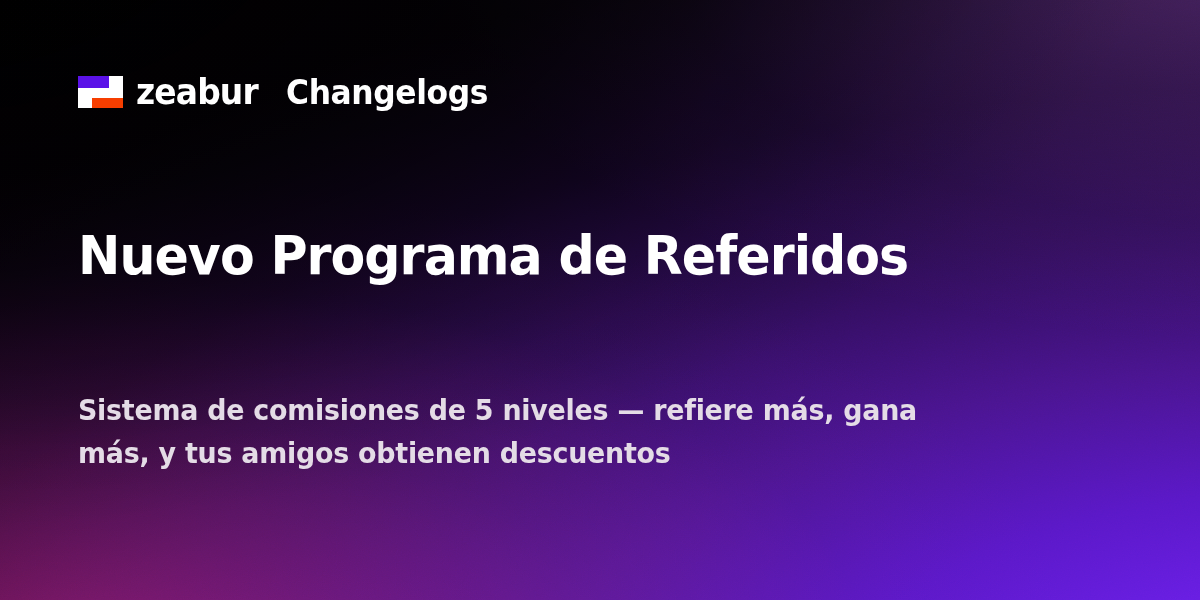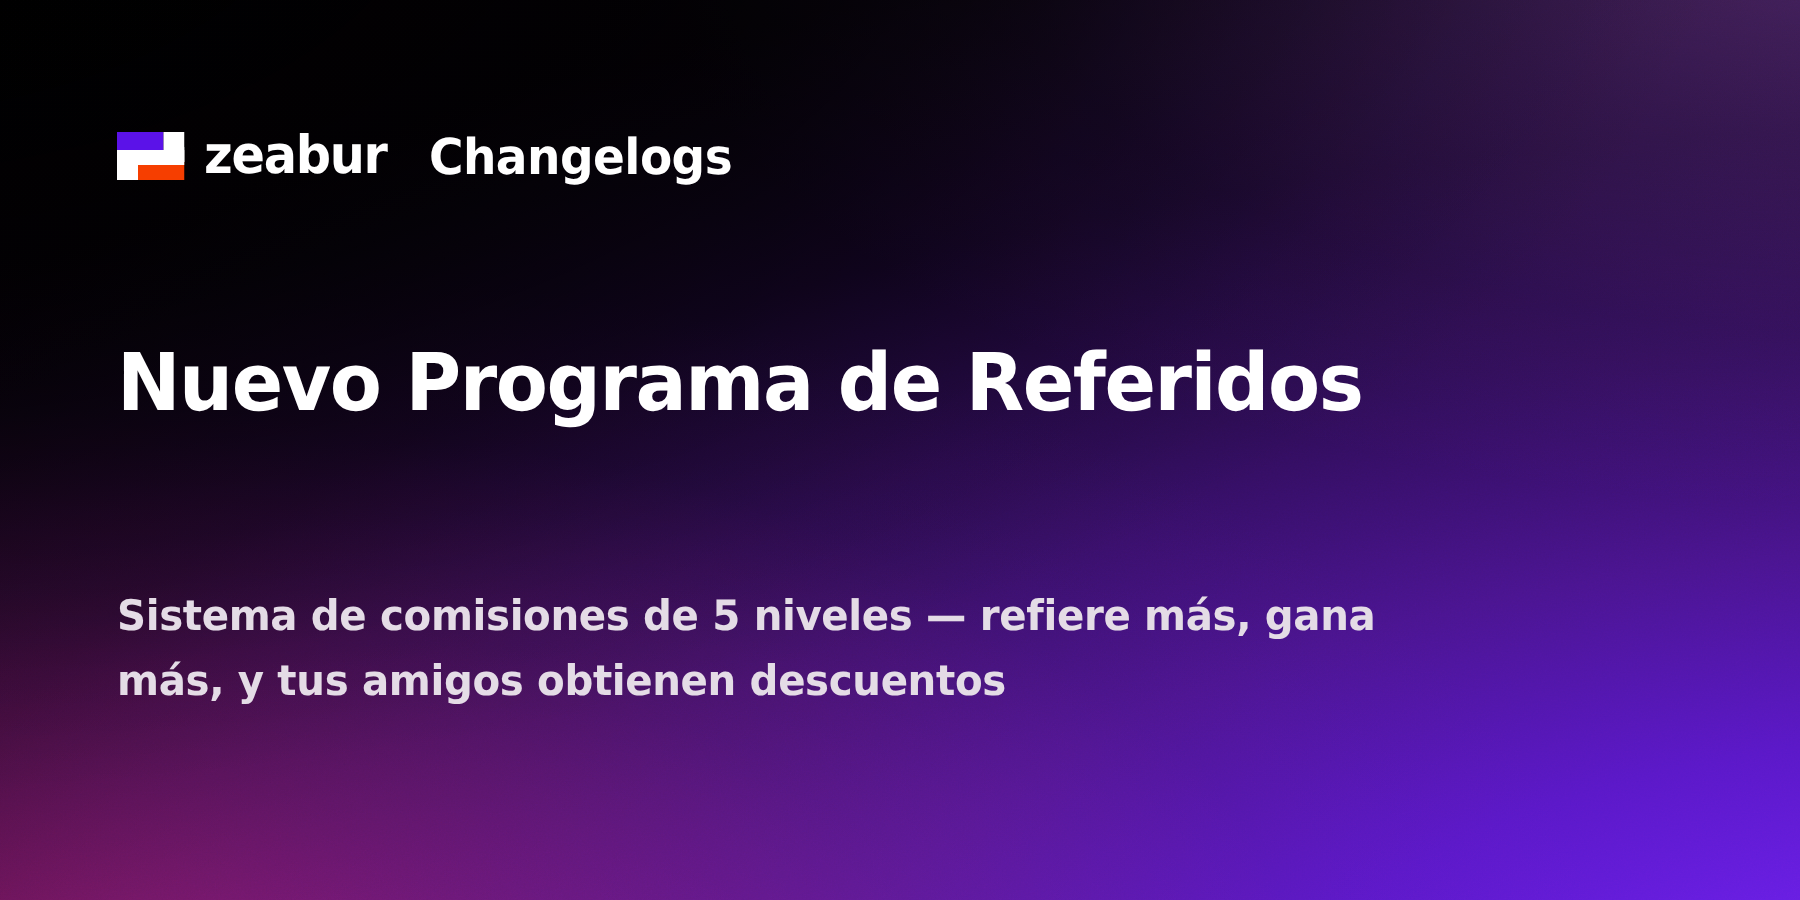--- a/index.html
+++ b/index.html
@@ -96,21 +96,21 @@
   .content {
     position: relative;
     z-index: 5;
     height: 100%;
   }
 
   
   .brand {
     position: absolute;
     left: 78px;
-    top: 82px;
+    top: 70px;
     display: flex;
     align-items: center;
     height: 44px;
   }
 
   .logo-mark {
     width: 45px;
     height: 32px;
     flex: none;
     display: block;

